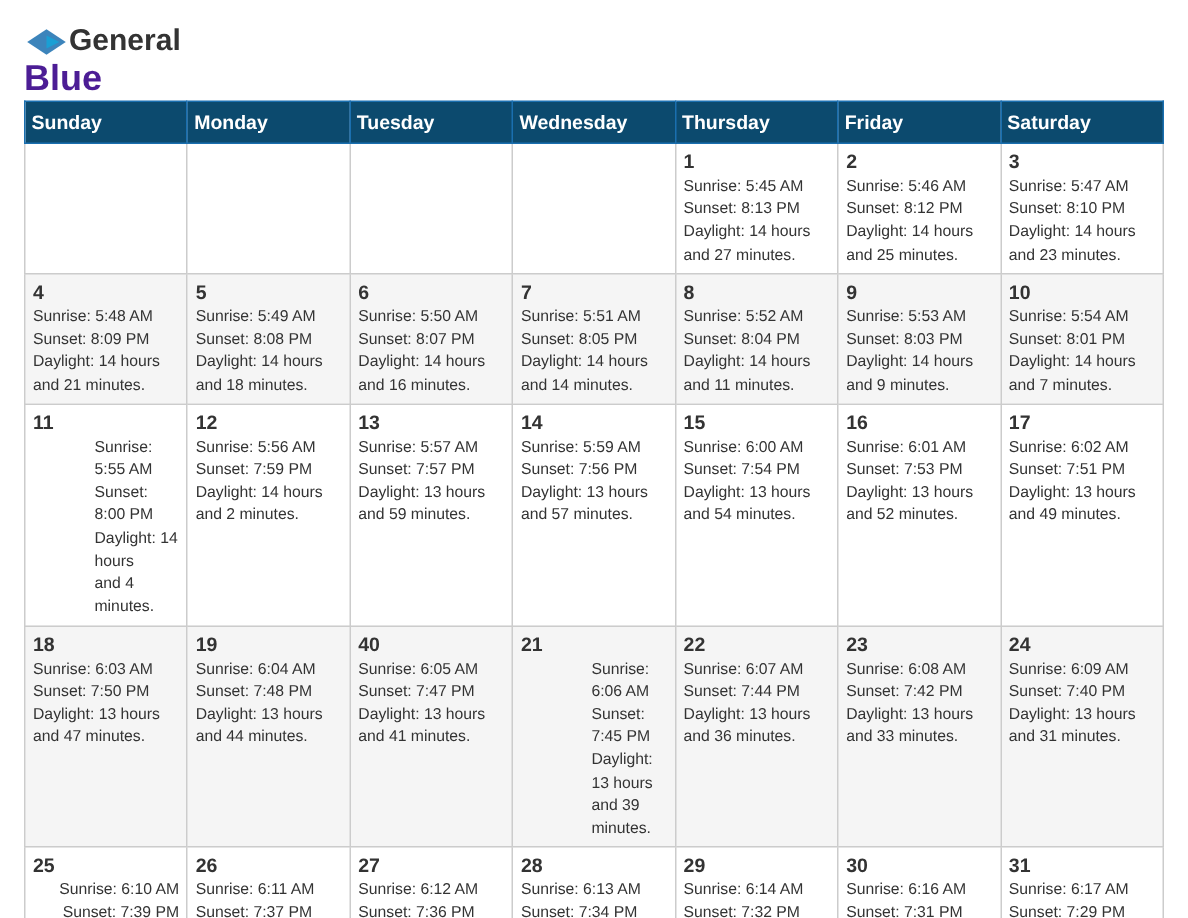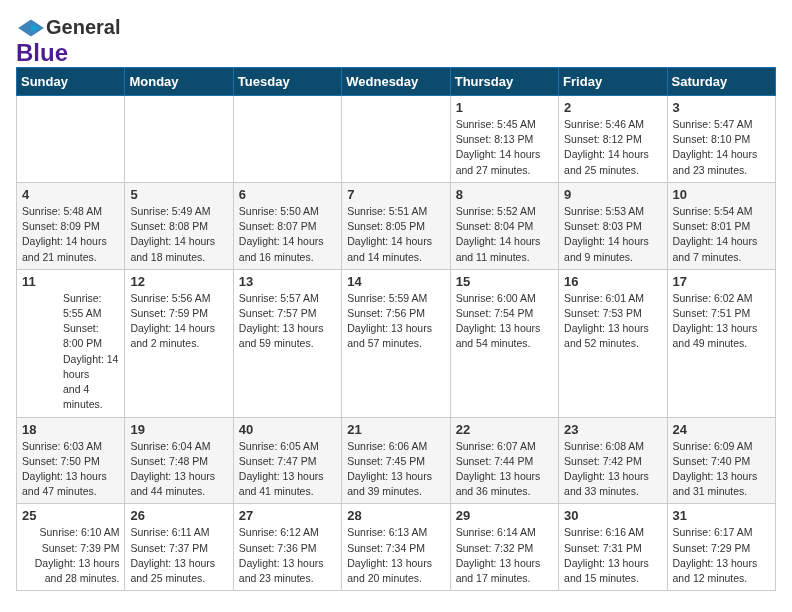--- a/index.html
+++ b/index.html
@@ -264,21 +264,21 @@
         </td>
         <td>
           <span class="day-num">40</span>
           <div class="day-info" style="white-space: pre-line;">Sunrise: 6:05 AM
 Sunset: 7:47 PM
 Daylight: 13 hours
 and 41 minutes.</div>
         </td>
         <td>
           <span class="day-num">21</span>
-          <div class="day-info" style="white-space: pre-line;">Sunrise: 6:06 AM
+          <div class="day-info" style="white-space: pre-line; margin-left: 47px;">Sunrise: 6:06 AM
 Sunset: 7:45 PM
 Daylight: 13 hours
 and 39 minutes.</div>
         </td>
         <td>
           <span class="day-num">22</span>
           <div class="day-info" style="white-space: pre-line;">Sunrise: 6:07 AM
 Sunset: 7:44 PM
 Daylight: 13 hours
 and 36 minutes.</div>

